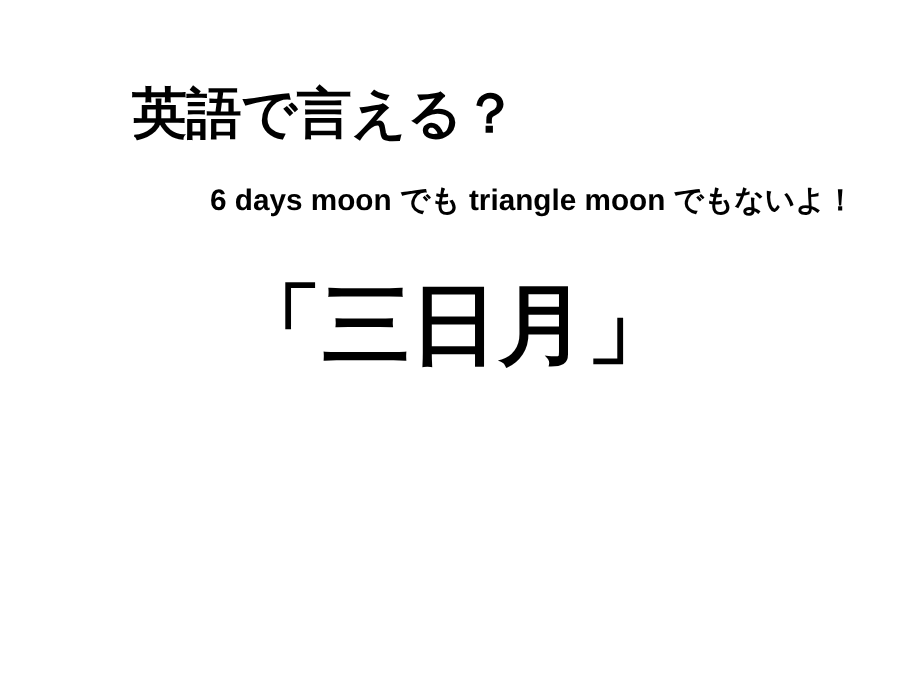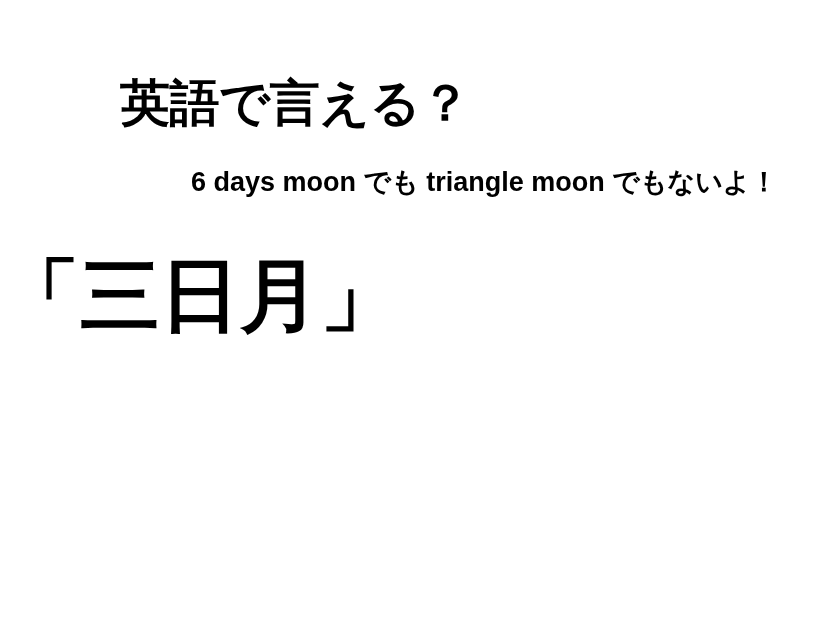--- a/index.html
+++ b/index.html
@@ -45,20 +45,21 @@
     white-space: nowrap;
     color: #000000;
   }
 
   
   .headword {
     position: absolute;
     left: 0;
     top: 256px;
     width: 826px;
+    text-align: center;
     font-size: 80px;
     font-weight: bold;
     line-height: 1.0;
     white-space: nowrap;
     color: #000000;
   }
 
   
   .answer-row {
     position: absolute;

